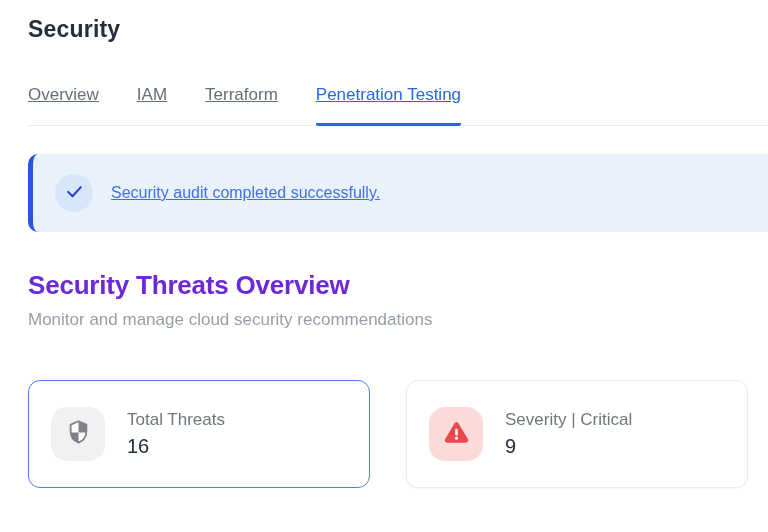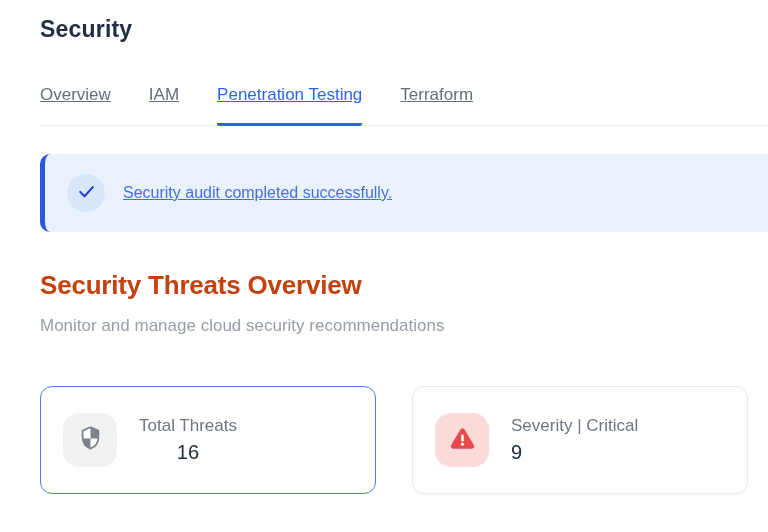--- a/index.html
+++ b/index.html
@@ -2,21 +2,21 @@
 <html><head>
 <meta charset="utf-8">
 <style>
   * { box-sizing: border-box; margin: 0; padding: 0; }
   html, body { width: 768px; height: 532px; overflow: hidden; }
   body {
     background: #ffffff;
     font-family: "Liberation Sans", sans-serif;
     color: #232e40;
   }
-  .container { padding: 16px 0 0 40px; }
+  .container { padding: 16px 0 0 28px; }
 
   
   .page-title {
     font-size: 23px;
     font-weight: 600;
     color: #232e40;
     letter-spacing: .2px;
   }
 
   
@@ -62,25 +62,25 @@
     display: flex; align-items: center; justify-content: center;
     flex: 0 0 auto;
   }
   .banner-text { font-size: 16px; color: #4270e4; text-decoration: underline; }
 
   
   .section-title {
     margin-top: 38px;
     font-size: 26px;
     font-weight: 700;
-    color: #c2410c;
+    color: #6d28d9;
     letter-spacing: -0.2px;
   }
   .section-subtitle {
-    margin-top: 15px;
+    margin-top: 9px;
     font-size: 17px;
     color: #989ea8;
   }
 
   
   .cards {
     margin-top: 50px;
     margin-right: 20px;
     display: grid;
     grid-template-columns: 1fr 1fr;
@@ -90,21 +90,21 @@
     background: #ffffff;
     border: 1px solid #e8eaee;
     border-radius: 12px;
     padding: 26px 22px;
     display: flex;
     align-items: center;
     gap: 22px;
     cursor: pointer;
     box-shadow: 0 1px 2px rgba(16,24,40,0.04);
   }
-  .card.selected { border-color: #4b80ea; box-shadow: none; text-align: center; }
+  .card.selected { border-color: #4b80ea; box-shadow: none; }
   .icon-tile {
     width: 54px; height: 54px;
     border-radius: 16px;
     display: flex; align-items: center; justify-content: center;
     flex: 0 0 auto;
   }
   .icon-tile.gray { background: #f1f1f2; }
   .icon-tile.pink { background: #fbdada; }
   .card-label { font-size: 17px; color: #6f7681; }
   .card-value { font-size: 20px; font-weight: 400; color: #232e40; margin-top: 5px; }
@@ -112,22 +112,22 @@
 </head>
 <body>
 
 <div class="container">
 
   <h1 class="page-title">Security</h1>
 
   <nav class="tabs">
     <div class="tab">Overview</div>
     <div class="tab">IAM</div>
+    <div class="tab">Terraform</div>
     <div class="tab active">Penetration Testing</div>
-    <div class="tab">Terraform</div>
   </nav>
 
   <div class="banner">
     <div class="check-circle">
       <span>
         <svg width="19" height="19" viewBox="0 0 24 24" fill="none">
           <path d="M4 12.5l5.5 5.5L20 6.5" stroke="#1c3ed9" stroke-width="2.6" stroke-linecap="round" stroke-linejoin="round"></path>
         </svg>
       </span>
     </div>

